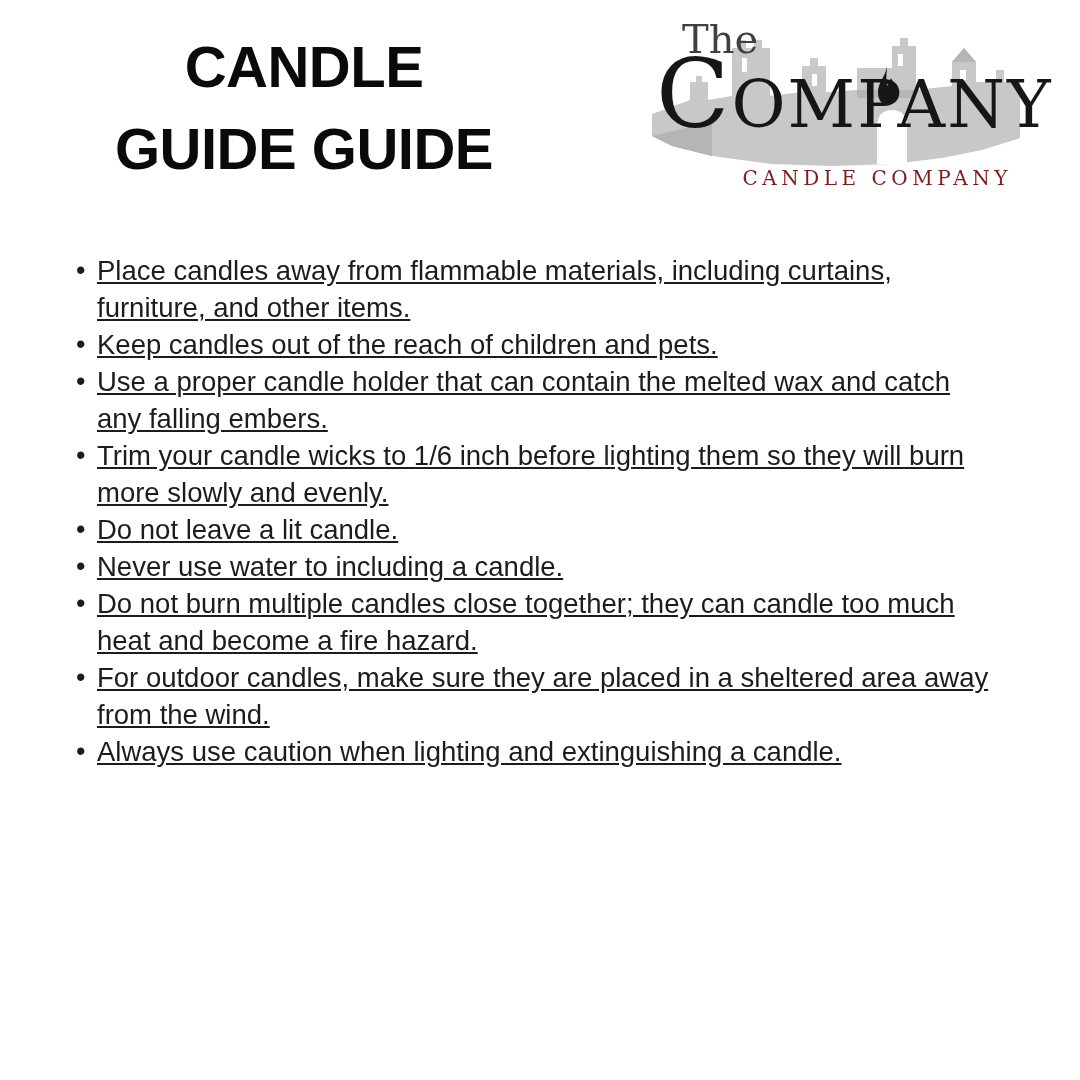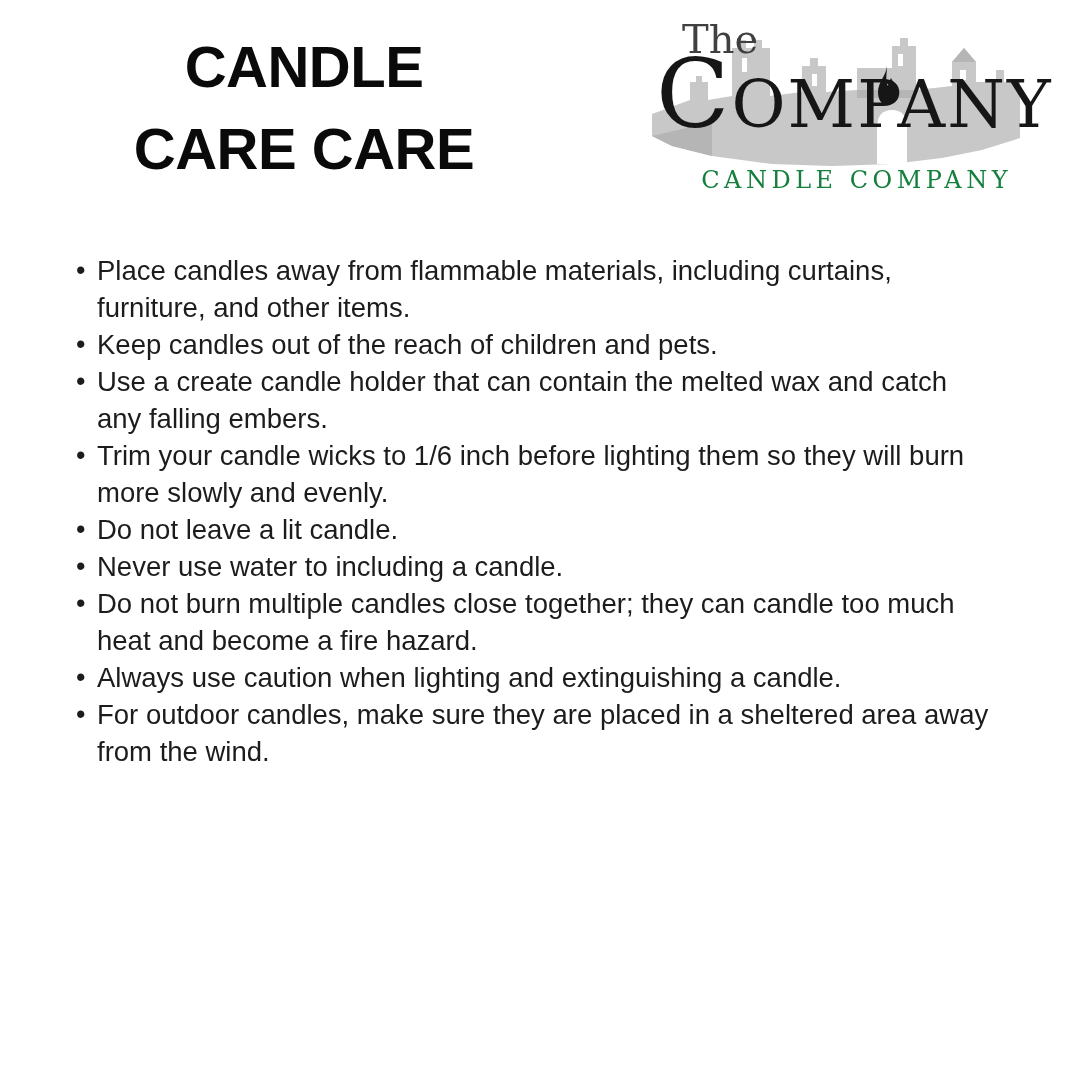--- a/index.html
+++ b/index.html
@@ -24,47 +24,47 @@
   }
   .logo-brand {
     position:absolute; left:4px; top:32px; z-index:2;
     font-family:"DejaVu Serif", serif; font-size:66px; letter-spacing:2px;
     color:#161616; line-height:1;
   }
   .logo-brand::first-letter { font-size:96px; }
   .logo-flame { position:absolute; left:224px; top:52px; z-index:3; }
   .logo-subtitle {
     position:absolute; right:8px; top:152px; z-index:2;
-    font-family:"DejaVu Serif", serif; font-size:24px; letter-spacing:4.5px;
-    color:#15803d; white-space:nowrap;
+    font-family:"DejaVu Serif", serif; font-size:20px; letter-spacing:4.5px;
+    color:#7f1d1d; white-space:nowrap;
   }
 
   
   .tips {
     position:absolute; left:75px; top:252px; width:922px;
     margin:0; padding:0; list-style:none;
-    font-size:27.5px; line-height:37px; color:#1c1c1c;
+    font-size:27.5px; line-height:37px; color:#1c1c1c;text-decoration:underline;
   }
   .tips li { position:relative; padding-left:22px; }
   .tips li::before {
     content:"\2022"; position:absolute; left:1px; top:0;
     font-size:27px; color:#1c1c1c;
   }
 
   
   .candle-art { position:absolute; left:465px; top:838px; }
 </style>
 </head>
 <body>
 
 <div class="canvas">
 
   <div class="title-block">
     <div>CANDLE</div>
-    <div>CARE CARE</div>
+    <div>GUIDE GUIDE</div>
   </div>
 
   <div class="logo">
     <svg class="logo-castle" viewBox="0 0 368 152" aria-hidden="true">
       <path d="M0,118 L0,96 L38,82 L38,64 L44,64 L44,58 L50,58 L50,64 L56,64 L56,82
                L80,78 L80,30 L86,30 L86,22 L94,22 L94,30 L102,30 L102,22 L110,22
                L110,30 L118,30 L118,78 L150,74 L150,48 L158,48 L158,40 L166,40
                L166,48 L174,48 L174,74 L205,72 L205,50 L240,50 L240,28 L248,28
                L248,20 L256,20 L256,28 L264,28 L264,72 L300,68 L300,44 L312,30
                L324,44 L324,64 L344,64 L344,52 L352,52 L352,64 L368,64 L368,120
@@ -78,27 +78,27 @@
     <svg class="logo-flame" width="22" height="40" viewBox="0 0 22 40" aria-hidden="true">
       <path d="M11,0 C10,10 2,16 2,26 C2,34 6,39 11,39 C16,39 20,34 20,26 C20,20 17,16 15,12
                C14,15 12,17 12,20 C9,16 11,6 11,0 Z" fill="#161616"></path>
     </svg>
     <div class="logo-subtitle">CANDLE COMPANY</div>
   </div>
 
   <ul class="tips">
     <li>Place candles away from flammable materials, including curtains, furniture, and other items.</li>
     <li>Keep candles out of the reach of children and pets.</li>
-    <li>Use a create candle holder that can contain the melted wax and catch any falling embers.</li>
+    <li>Use a proper candle holder that can contain the melted wax and catch any falling embers.</li>
     <li>Trim your candle wicks to 1/6 inch before lighting them so they will burn more slowly and evenly.</li>
     <li>Do not leave a lit candle.</li>
     <li>Never use water to including a candle.</li>
     <li>Do not burn multiple candles close together; they can candle too much heat and become a fire hazard.</li>
+    <li>For outdoor candles, make sure they are placed in a sheltered area away from the wind.</li>
     <li>Always use caution when lighting and extinguishing a candle.</li>
-    <li>For outdoor candles, make sure they are placed in a sheltered area away from the wind.</li>
   </ul>
 
   <svg class="candle-art" width="160" height="230" viewBox="0 0 160 230" aria-hidden="true">
     <g fill="none" stroke="#141414" stroke-linecap="round" stroke-linejoin="round">
 
       <path stroke-width="6.5" d="M80,12 C74,28 66,42 67,53 C68,63 73,68 80,68 C87,68 92,63 93,53 C94,42 86,28 80,12 Z"></path>
       <circle cx="78.5" cy="45" r="2.3" fill="#141414" stroke="none"></circle>
       <path stroke-width="4.5" d="M79,53 L76.5,62"></path>
 
       <path stroke-width="6" d="M80,68 L80,97"></path>

